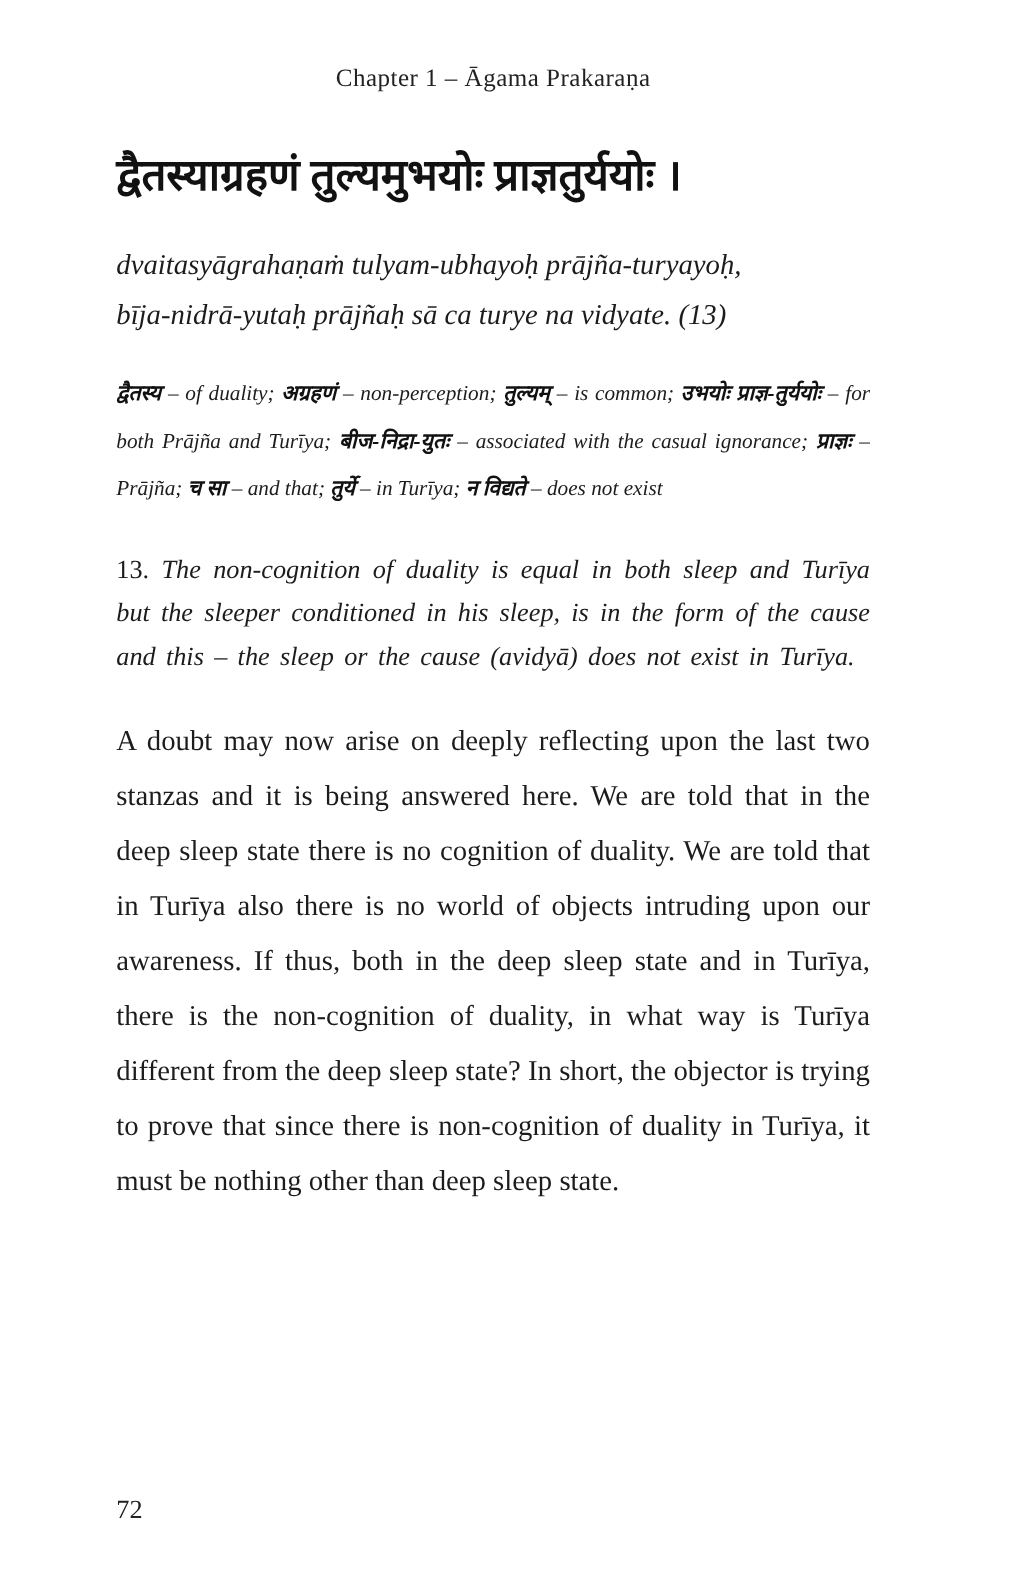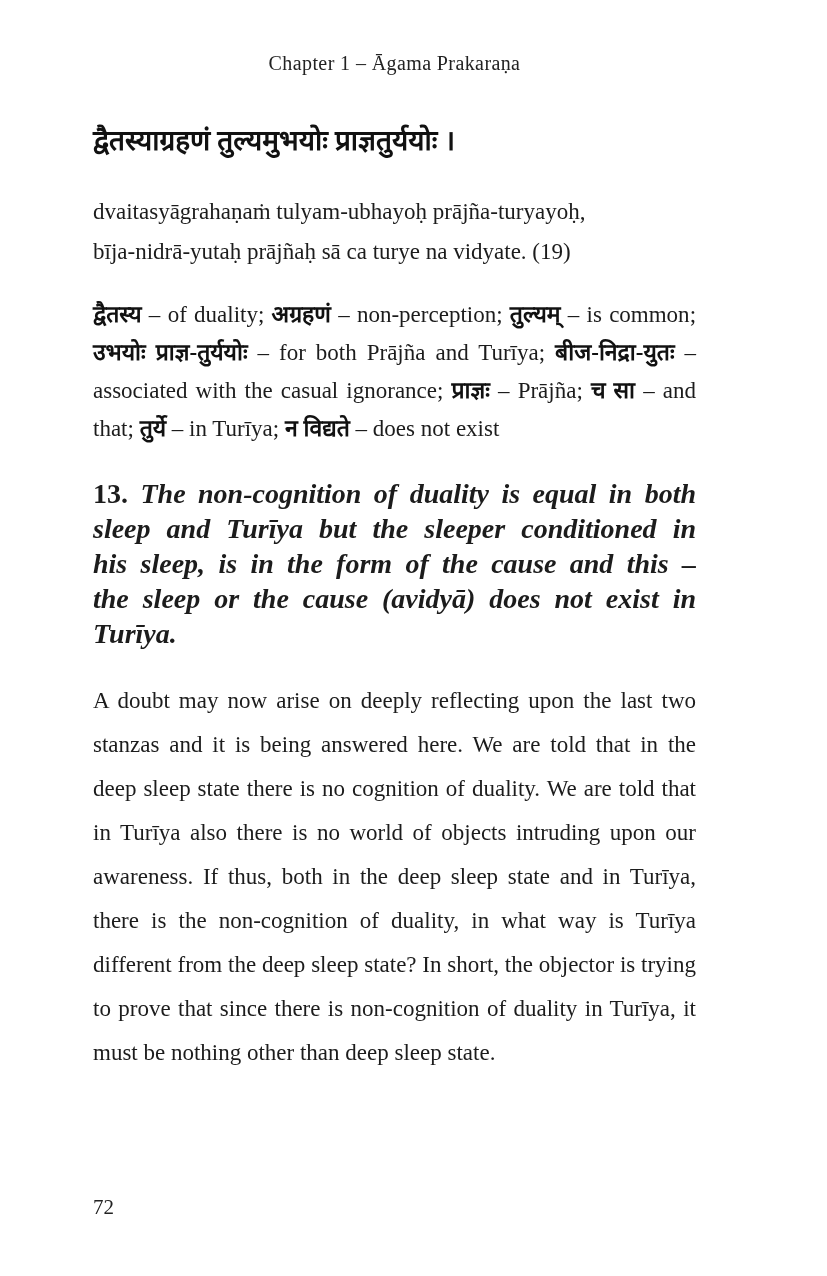--- a/index.html
+++ b/index.html
@@ -25,47 +25,48 @@
   .chapter-header {
     text-align: center;
     font-size: 20px;
     line-height: 26px;
     letter-spacing: 0.4px;
     margin: 0 0 40px 0;
     color: #222222;
   }
   .verse {
     font-weight: bold;
-    font-size: 28px;
+    font-size: 35px;
     line-height: 50px;
     margin: 0 0 26px 0;
     color: #111111;
   }
   .translit {
+    font-style: italic;
     font-size: 23px;
     line-height: 40px;
     margin: 0 0 24px 0;
   }
   .word-meanings {
-    font-size: 23px;
+    font-size: 17px;
     line-height: 38px;
     text-align: justify;
     margin: 0 0 28px 0;
+    font-style: italic;
   }
   .word-meanings .sa {
     font-weight: bold;
     color: #111111;
   }
   .translation {
-    font-size: 28px;
+    font-size: 21px;
     line-height: 35px;
     text-align: justify;
     word-spacing: 3px;
     margin: 0 0 28px 0;
-    font-weight: bold;
   }
   .translation .tr-text {
     font-style: italic;
   }
   .commentary {
     font-size: 23px;
     line-height: 44px;
     text-align: justify;
     margin: 0 0 30px 0;
   }
@@ -88,21 +89,21 @@
   <header class="chapter-header">
     <span>Chapter 1 – Āgama Prakaraṇa</span>
   </header>
 
   <div class="verse">
     <div>द्वैतस्याग्रहणं तुल्यमुभयोः प्राज्ञतुर्ययोः ।</div>
   </div>
 
   <div class="translit">
     <div>dvaitasyāgrahaṇaṁ tulyam-ubhayoḥ prājña-turyayoḥ,</div>
-    <div>bīja-nidrā-yutaḥ prājñaḥ sā ca turye na vidyate. (19)</div>
+    <div>bīja-nidrā-yutaḥ prājñaḥ sā ca turye na vidyate. (13)</div>
   </div>
 
   <p class="word-meanings"><span class="sa">द्वैतस्य</span><span> – </span><span>of duality</span><span>; </span><span class="sa">अग्रहणं</span><span> – </span><span>non-perception</span><span>; </span><span class="sa">तुल्यम्</span><span> – </span><span>is common</span><span>; </span><span class="sa">उभयोः प्राज्ञ-तुर्ययोः</span><span> – </span><span>for both Prājña and Turīya</span><span>; </span><span class="sa">बीज-निद्रा-युतः</span><span> – </span><span>associated with the casual ignorance</span><span>; </span><span class="sa">प्राज्ञः</span><span> – </span><span>Prājña</span><span>; </span><span class="sa">च सा</span><span> – </span><span>and that</span><span>; </span><span class="sa">तुर्ये</span><span> – </span><span>in Turīya</span><span>; </span><span class="sa">न विद्यते</span><span> – </span><span>does not exist</span></p>
 
   <p class="translation"><span class="tr-num">13.</span> <span class="tr-text">The non-cognition of duality is equal in both sleep and Turīya but the sleeper conditioned in his sleep, is in the form of the cause and this – the sleep or the cause (avidyā) does not exist in Turīya.</span></p>
 
   <p class="commentary">A doubt may now arise on deeply reflecting upon the last two stanzas and it is being answered here. We are told that in the deep sleep state there is no cognition of duality. We are told that in Turīya also there is no world of objects intruding upon our awareness. If thus, both in the deep sleep state and in Turīya, there is the non-cognition of duality, in what way is Turīya different from the deep sleep state? In short, the objector is trying to prove that since there is non-cognition of duality in Turīya, it must be nothing other than deep sleep state.</p>
 
 
   <footer class="page-footer">

